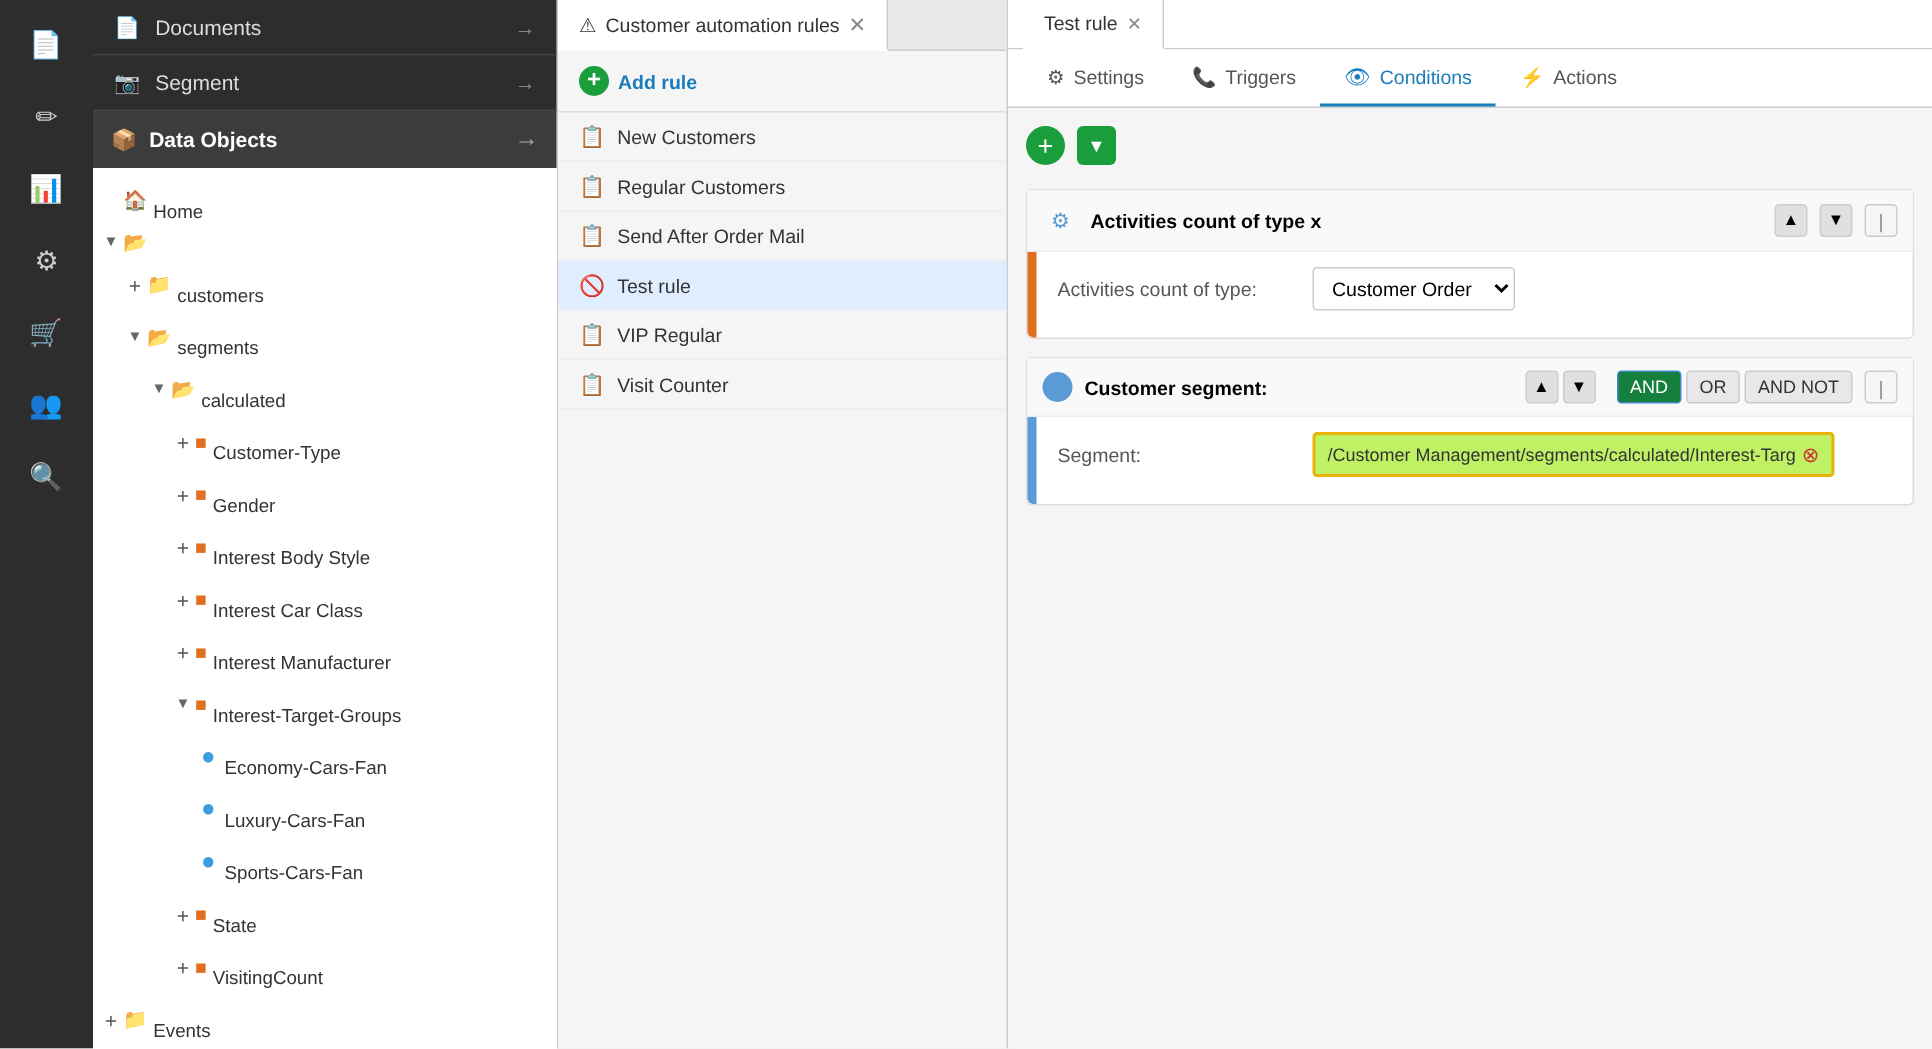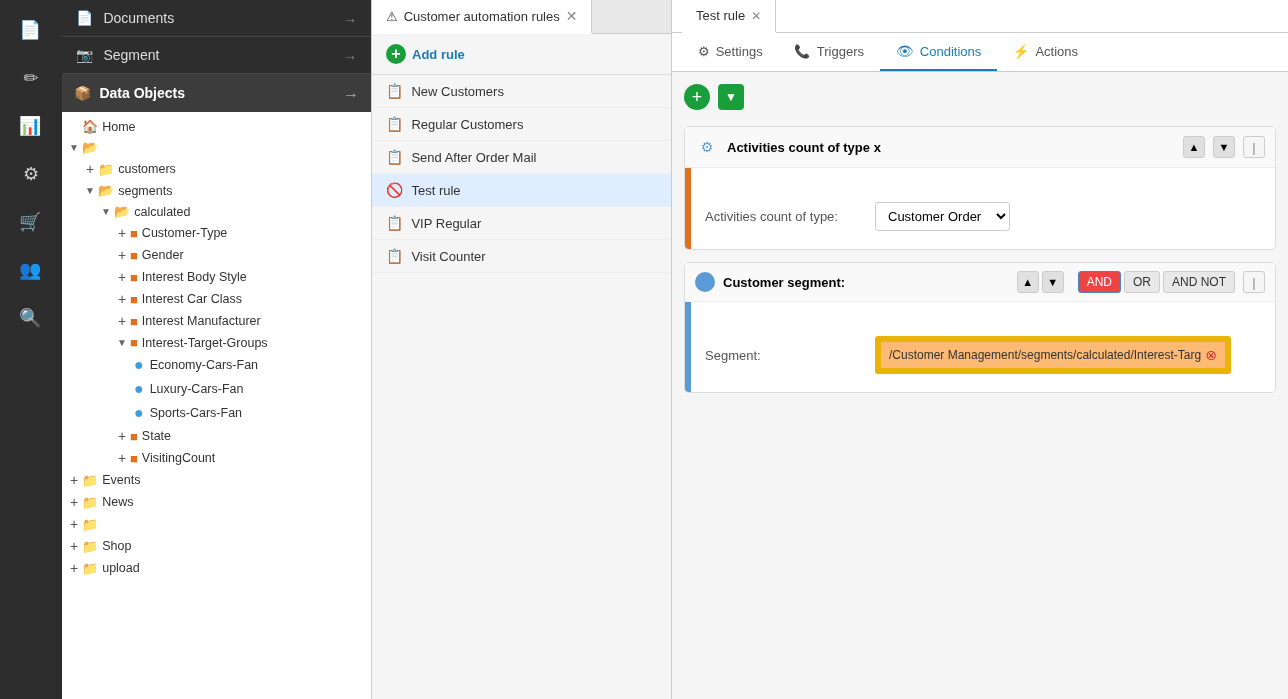--- a/index.html
+++ b/index.html
@@ -81,21 +81,21 @@
       cursor: pointer;
       white-space: nowrap;
       color: #333;
       font-size: 12.5px;
     }
     .tree-indent { display: inline-block; }
     .tree-toggle { width: 16px; text-align: center; color: #666; font-size: 10px; cursor: pointer; flex-shrink: 0; }
     .tree-icon { margin-right: 4px; font-size: 13px; flex-shrink: 0; }
     .folder-icon { color: #f0a030; }
     .circle-icon { color: #3b9ddd; font-size: 12px; }
-    .tree-label { flex: 1; }
+    .tree-label { flex: 1; margin-top: 15px; }
     .plus-btn { width: 16px; height: 16px; display: inline-flex; align-items: center; justify-content: center; color: #555; font-size: 14px; cursor: pointer; flex-shrink: 0; }
 
     
     .rule-list-panel {
       width: 300px;
       background: #f5f5f5;
       border-right: 1px solid #ccc;
       display: flex;
       flex-direction: column;
       flex-shrink: 0;
@@ -255,21 +255,20 @@
     }
 
     .condition-body {
       padding: 10px 14px;
     }
     .condition-row {
       display: flex;
       align-items: center;
       margin-bottom: 8px;
       gap: 10px;
-      margin-top: 24px;
     }
     .condition-label {
       width: 160px;
       color: #555;
       font-size: 13px;
       flex-shrink: 0;
     }
     .condition-select {
       flex: 1;
       padding: 5px 8px;
@@ -304,32 +303,32 @@
     .logic-btn {
       padding: 3px 8px;
       border: 1px solid #ccc;
       border-radius: 3px;
       background: #e8e8e8;
       font-size: 12px;
       cursor: pointer;
       color: #333;
     }
     .logic-btn.active {
-      background: #ef4444;
+      background: #15803d;
       color: #fff;
       border-color: #4488cc;
     }
 
     .segment-input {
       flex: 1;
       padding: 5px 8px;
-      border: 6px solid #eab308;
+      border: 2px solid #eab308;
       border-radius: 3px;
       font-size: 12px;
-      background: #fdba74;
+      background: #bef264;
       color: #333;
       display: flex;
       align-items: center;
       gap: 4px;
     }
     .segment-input-text {
       flex: 1;
       white-space: nowrap;
       overflow: hidden;
       text-overflow: ellipsis;

